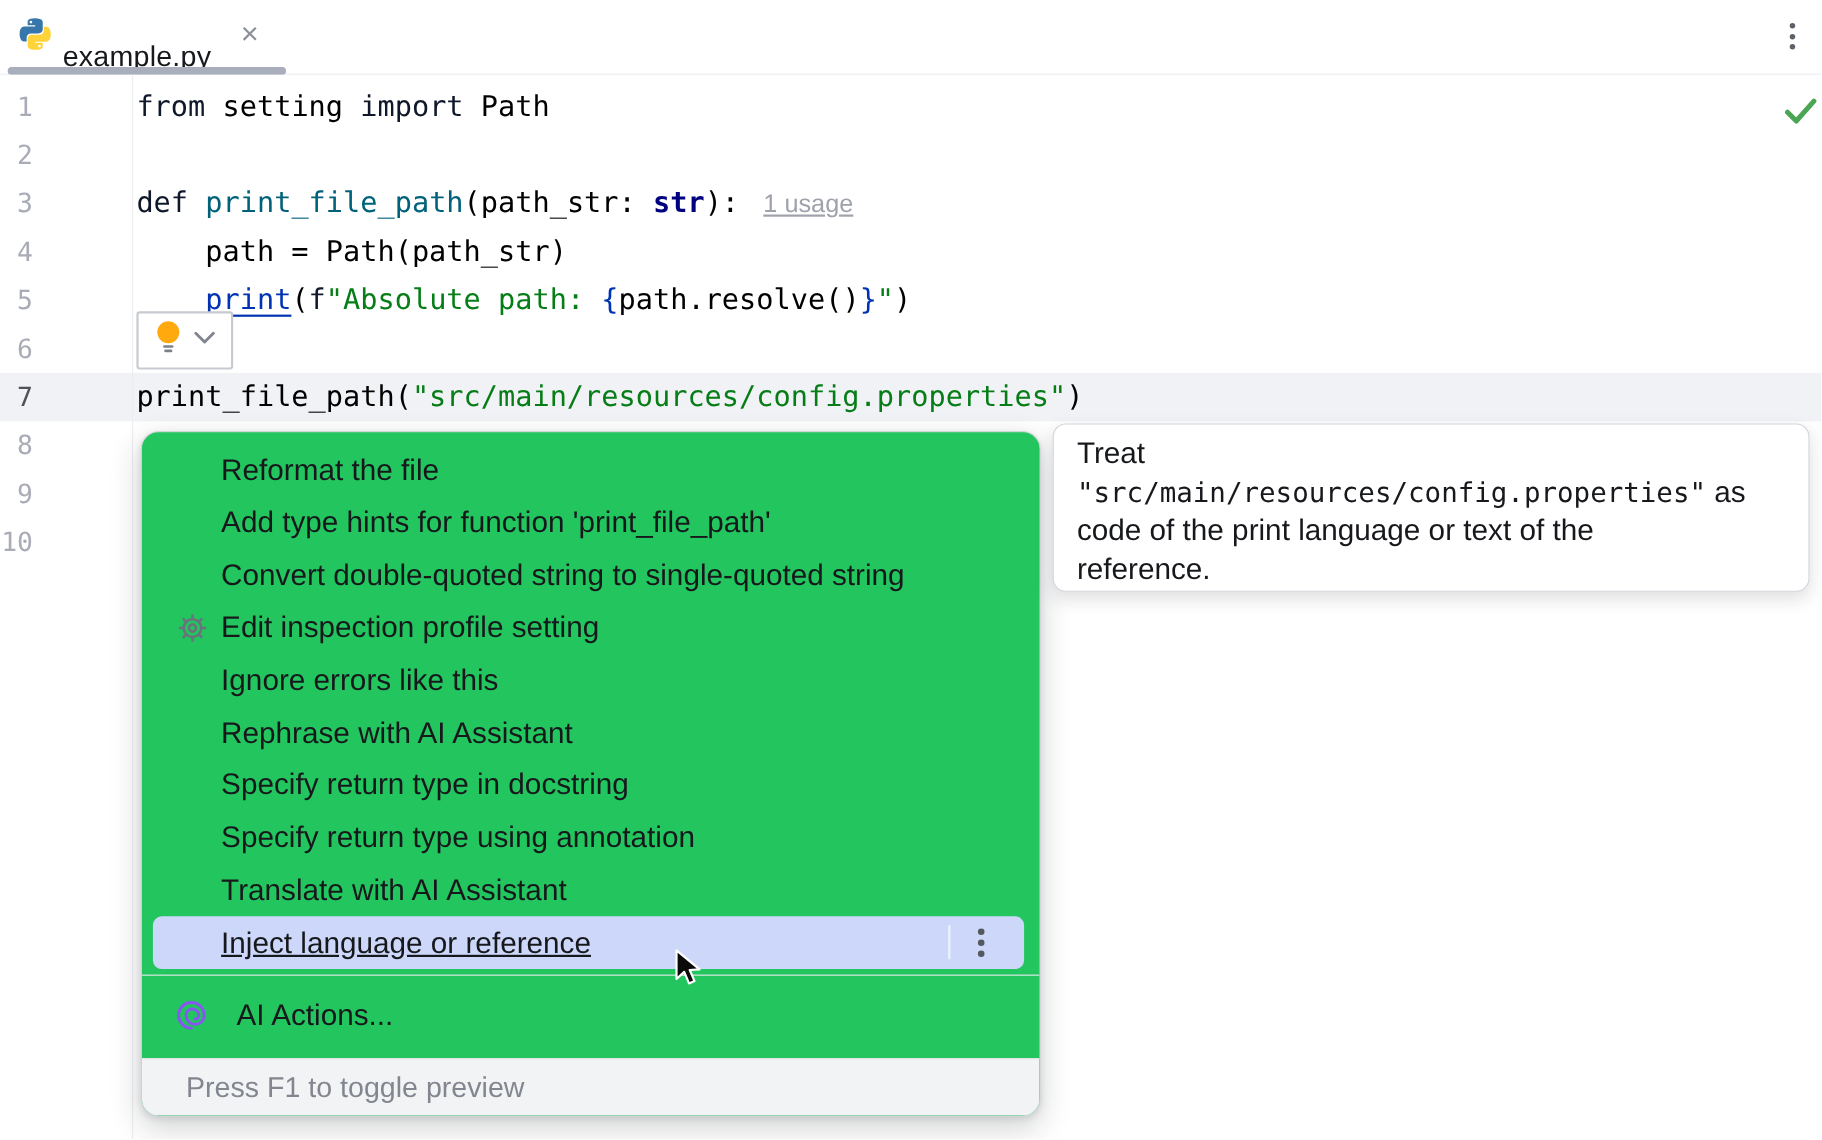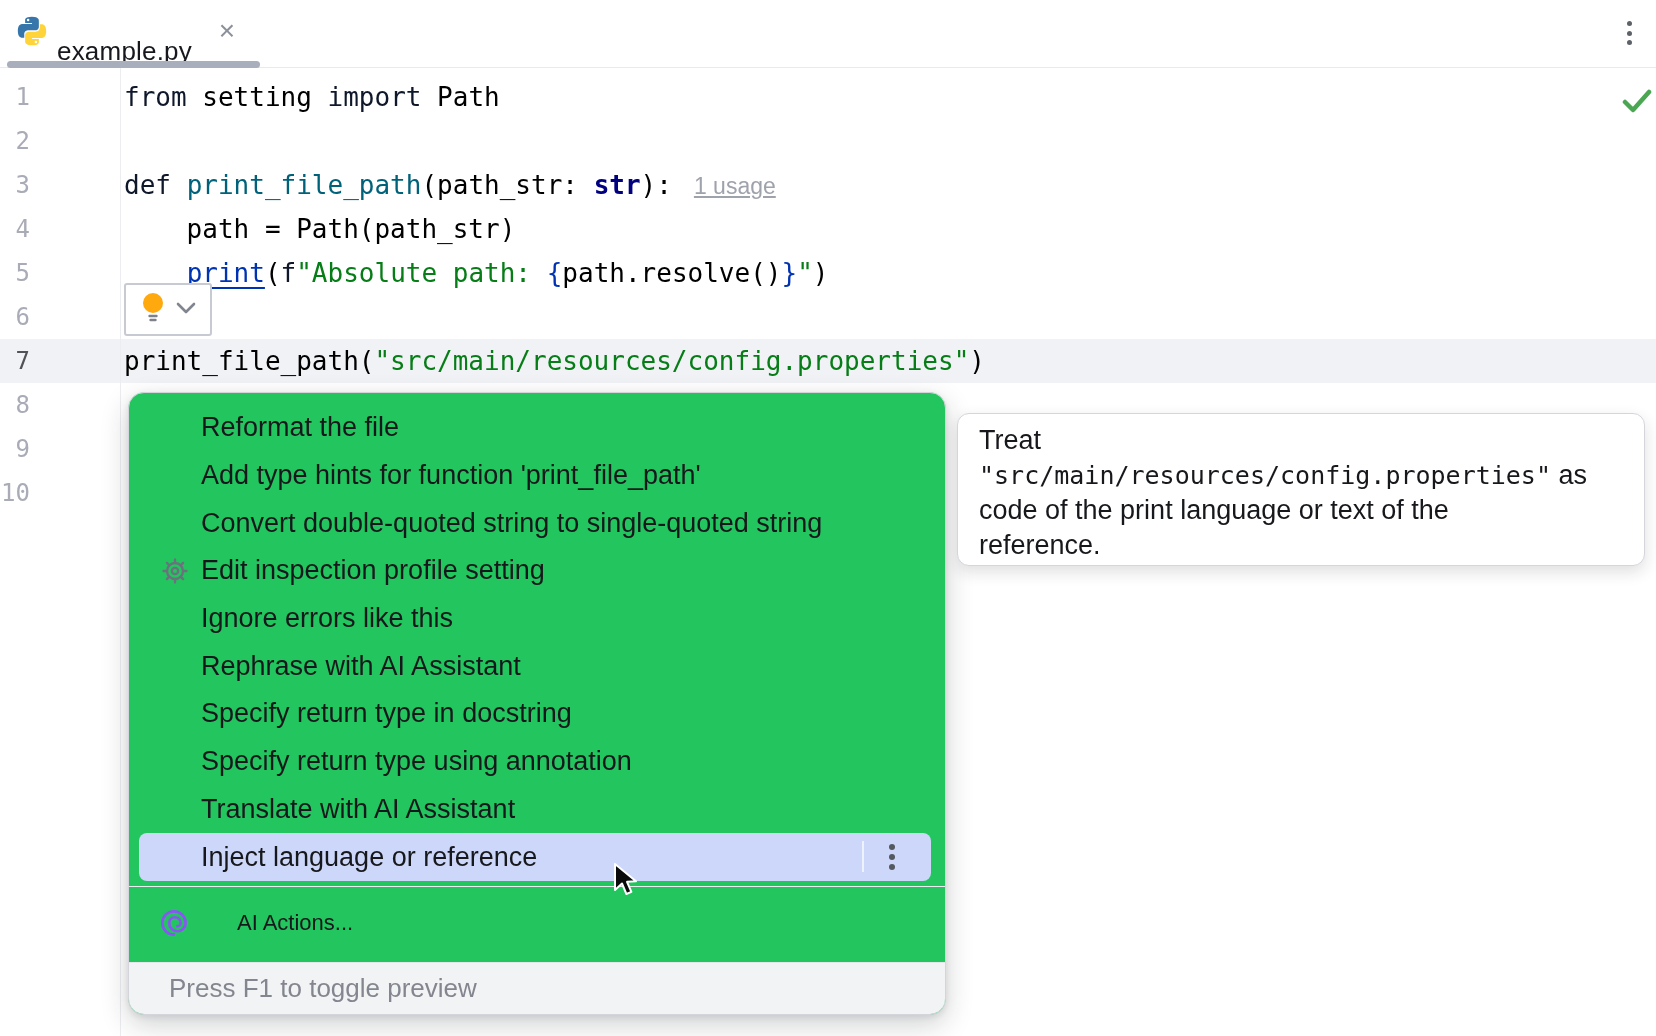--- a/index.html
+++ b/index.html
@@ -46,39 +46,39 @@
   
   .popup{position:absolute;left:128px;top:392px;width:818px;height:623px;background:#22c55e;
          border:1px solid #D3D5DB;border-radius:16px;box-sizing:border-box;
          box-shadow:0 10px 28px rgba(25,28,35,.20), 0 2px 6px rgba(25,28,35,.10);
          overflow:hidden;}
   .menu-list{position:absolute;left:0;top:11px;width:100%;}
   .menu-item{position:relative;height:47.7px;display:flex;align-items:center;
              font-size:27px;color:#17181C;box-sizing:border-box;padding-left:72px;}
   .menu-item .icon-slot{position:absolute;left:30px;top:50%;transform:translateY(-50%);
                         width:32px;height:32px;display:flex;align-items:center;justify-content:center;}
-  .menu-item.selected{background:#CCD7FA;border-radius:8px;margin-left:10px;margin-right:14px;padding-left:62px;}
+  .menu-item.selected{background:#CCD7FA;border-radius:8px;margin-left:10px;margin-right:14px;padding-left:62px;text-decoration:underline;}
   .row-kebab-sep{position:absolute;right:67px;top:8px;width:2px;height:31px;background:#EEF2FD;}
   .row-kebab{position:absolute;right:24px;top:50%;transform:translateY(-50%);width:30px;height:36px;
              display:flex;flex-direction:column;align-items:center;justify-content:center;gap:4px;}
   .row-kebab i{width:6px;height:6px;border-radius:50%;background:#54585F;display:block;}
   .menu-sep{margin-top:5px;height:1px;background:#EAECEF;width:100%;}
   .ai-row{position:relative;margin-top:13px;height:47px;display:flex;align-items:center;
-          font-size:22px;color:#17181C;padding-left:108px;box-sizing:border-box;}
+          font-size:27px;color:#17181C;padding-left:86px;box-sizing:border-box;}
   .ai-row .icon-slot{position:absolute;left:28px;top:50%;transform:translateY(-50%);
                      width:34px;height:34px;display:flex;align-items:center;justify-content:center;}
   .popup-footer{position:absolute;left:0;bottom:0;width:100%;height:52px;background:#F2F3F5;
                 border-top:1px solid #E4E6EA;box-sizing:border-box;display:flex;align-items:center;
                 padding-left:40px;font-size:26px;color:#83868F;}
 
   
   .preview{position:absolute;left:957px;top:385px;width:688px;height:153px;background:#ffffff;
            border:1px solid #D4D6DC;border-radius:12px;box-sizing:border-box;
            box-shadow:0 6px 16px rgba(25,28,35,.14);
-           padding:9px 26px 0 21px;font-size:27px;line-height:35px;color:#17181C;margin-top:28px;}
+           padding:9px 26px 0 21px;font-size:27px;line-height:35px;color:#17181C;}
   .preview .mono{font-family:"DejaVu Sans Mono",monospace;font-size:25px;}
 
   
   .cursor{position:absolute;left:612px;top:862px;width:28px;height:36px;}
 </style>
 </head>
 <body>
 
 <div id="app">
 

